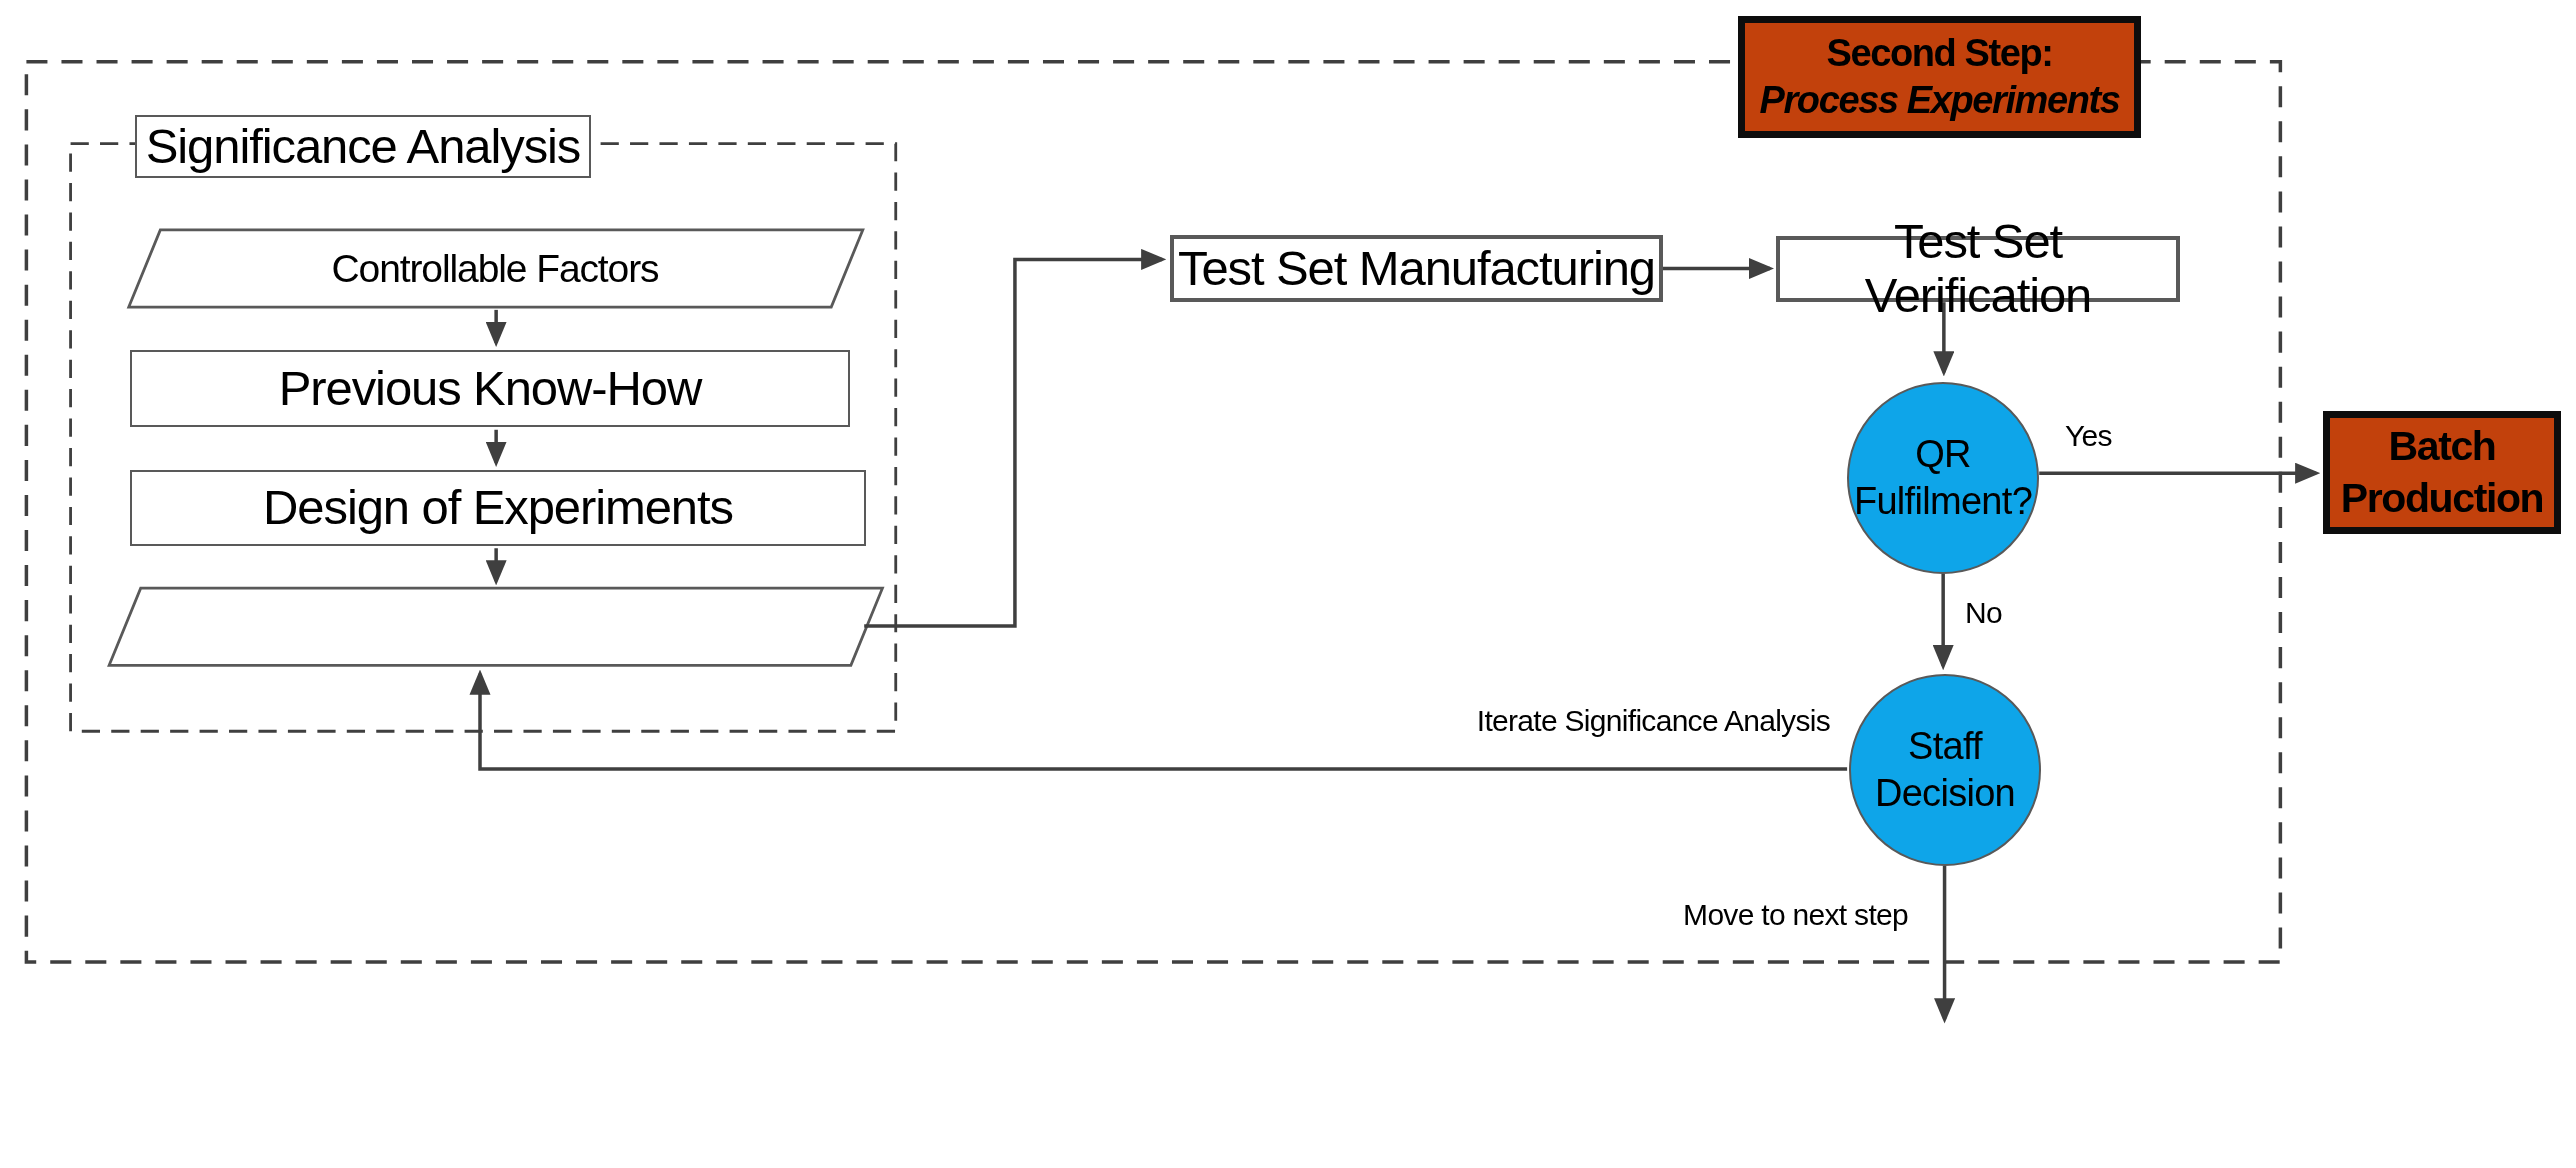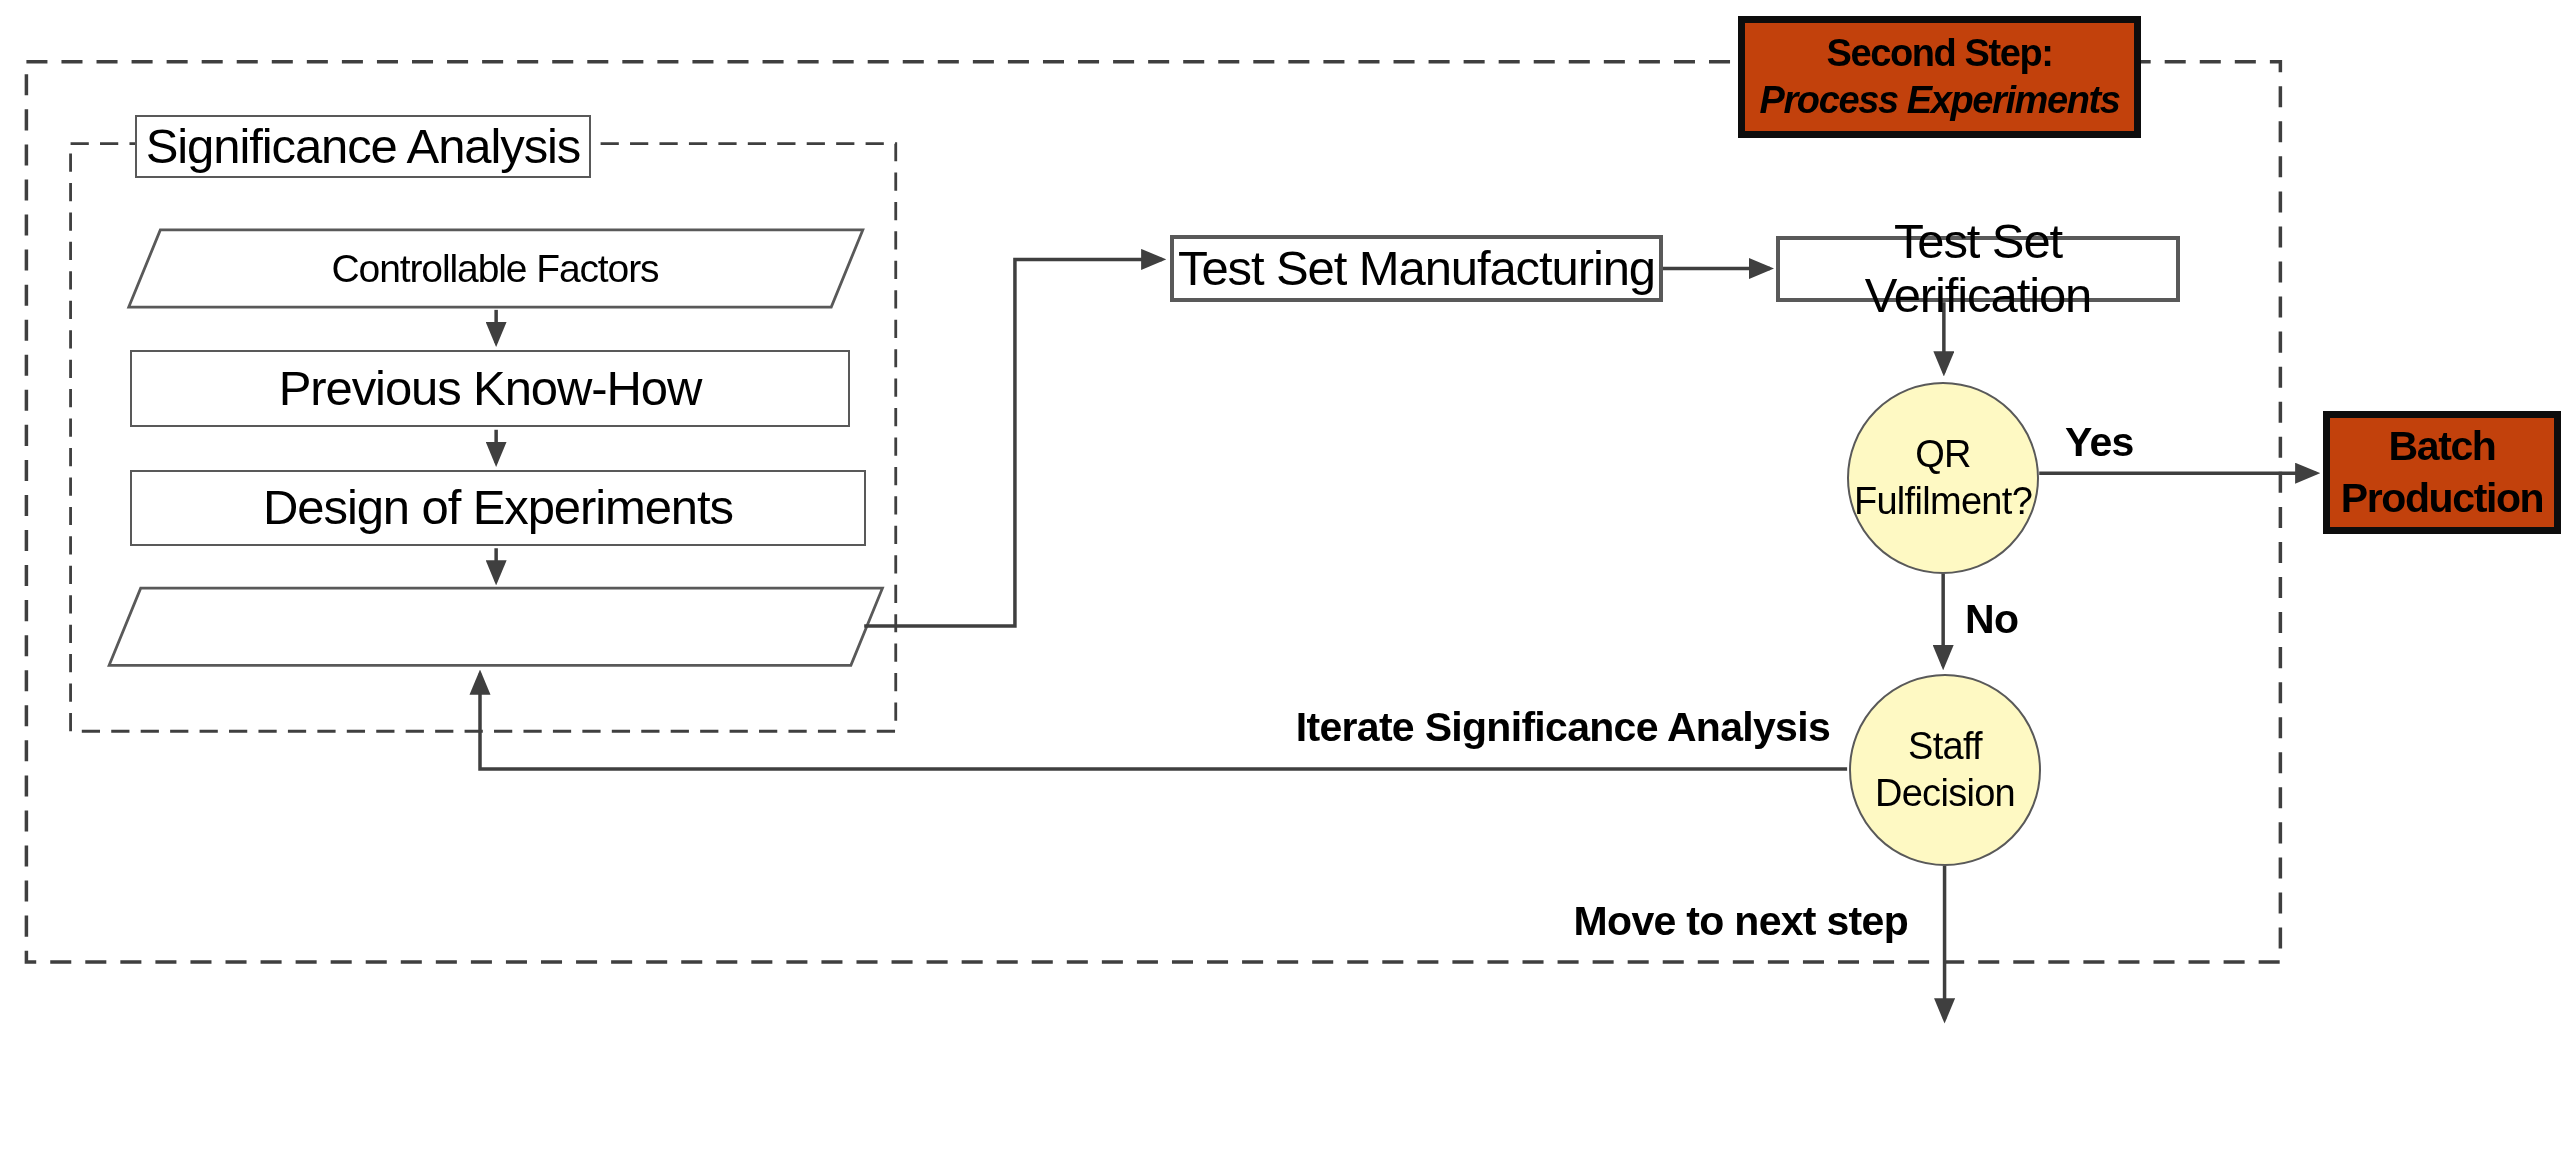--- a/index.html
+++ b/index.html
@@ -32,33 +32,33 @@
     font-size:49px;letter-spacing:-1.1px;line-height:1.1;box-sizing:border-box;
   }
   .node.thick{border-width:4.9px;}
   .label-overlay{
     position:absolute;display:flex;align-items:center;justify-content:center;
     text-align:right;background:transparent;border:none;
     font-size:39px;letter-spacing:-1.1px;box-sizing:border-box;
   }
   .circle{
     position:absolute;display:flex;flex-direction:column;align-items:center;justify-content:center;
-    border:2.8px solid var(--box-border);border-radius:50%;background:#fef9c3;
+    border:2.8px solid var(--box-border);border-radius:50%;background:#0ea5e9;
     font-size:38px;letter-spacing:-0.7px;line-height:1.25;text-align:center;box-sizing:border-box;
     white-space:nowrap;
   }
   .step-box{
     position:absolute;display:flex;flex-direction:column;align-items:center;justify-content:center;
     border:7px solid var(--emphasis-border);background:#c2410c;box-sizing:border-box;
     font-size:38px;font-weight:bold;letter-spacing:-1.4px;line-height:1.25;text-align:center;
     white-space:nowrap;
   }
   .step-box .italic-line{font-style:italic;}
   .edge-label{
-    position:absolute;font-size:41px;letter-spacing:-0.7px;white-space:nowrap;font-weight:bold;
+    position:absolute;font-size:30px;letter-spacing:-0.7px;white-space:nowrap;
   }
   .align-right{text-align:right;}
 </style>
 </head>
 <body>
 
 <div class="canvas">
 
   <svg class="layer" viewBox="0 0 3673 1666">
     <defs>

